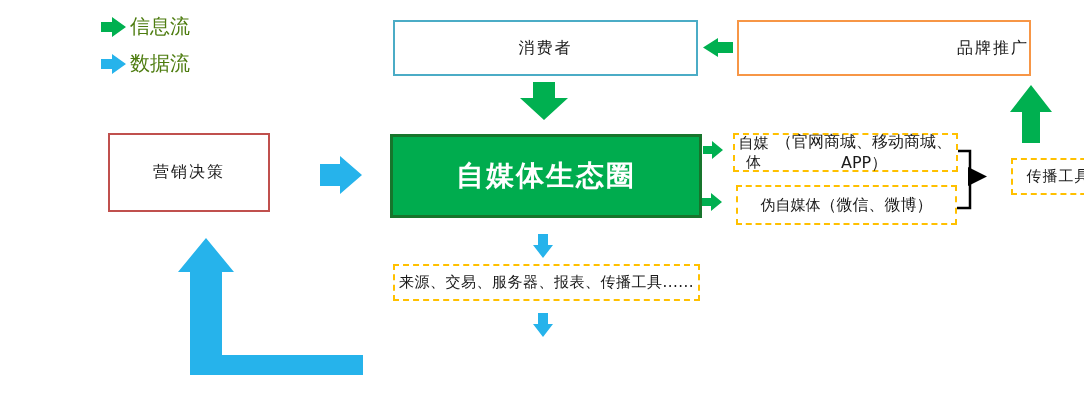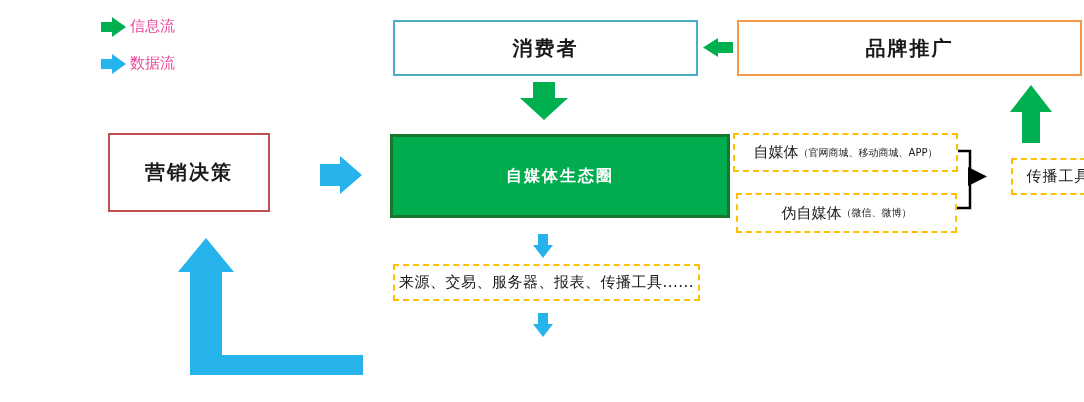--- a/index.html
+++ b/index.html
@@ -1,34 +1,34 @@
 <!DOCTYPE html>
 <html><head>
 <meta charset="utf-8">
 <style>
   html,body{margin:0;padding:0;background:#ffffff;}
   body{font-family:"DejaVu Sans","Liberation Sans",sans-serif;}
   #canvas{position:relative;width:1084px;height:402px;background:#ffffff;overflow:hidden;}
   #arrow-layer{position:absolute;left:0;top:0;width:1084px;height:402px;z-index:1;}
   .box{position:absolute;box-sizing:border-box;display:flex;align-items:center;justify-content:center;
        background:#ffffff;color:#1a1a1a;z-index:2;text-align:center;}
-  .solid-big{font-size:20px;letter-spacing:2px;font-weight:700;}
+  .solid-big{font-size:16px;letter-spacing:2px;font-weight:400;}
   .consumer{left:393px;top:20px;width:305px;height:56px;border:2px solid #4BACC6;}
-  .brand{left:737px;top:20px;width:345px;height:56px;border:2px solid #F79646;}
+  .brand{left:737px;top:20px;width:294px;height:56px;border:2px solid #F79646;justify-content:flex-end;}
   .decision{left:108px;top:133px;width:162px;height:79px;border:2px solid #C0504D;}
-  .ecosystem{left:390px;top:134px;width:340px;height:84px;background:#00AC4E;border:3px solid #17752C;
-             color:#ffffff;font-weight:bold;font-size:16px;letter-spacing:2px;}
+  .ecosystem{left:390px;top:134px;width:312px;height:84px;background:#00AC4E;border:3px solid #17752C;
+             color:#ffffff;font-weight:bold;font-size:28px;letter-spacing:2px;}
   .dashed{border:2px dashed #FFC000;font-size:15px;}
   .selfmedia{left:733px;top:133px;width:225px;height:39px;}
-  .pseudo{left:736px;top:193px;width:221px;height:40px;font-family:Liberation Mono, monospace;}
+  .pseudo{left:736px;top:185px;width:221px;height:40px;font-family:Liberation Mono, monospace;}
   .tools{left:987px;top:158px;width:95px;height:37px;letter-spacing:1px;margin-left:24px;}
   .sources{left:393px;top:264px;width:307px;height:37px;letter-spacing:0.5px;}
   .bigdata{left:392px;top:342px;width:310px;height:52px;border:2px solid #4F81BD;}
-  .sub-label{font-size:10px;}
-  .legend-label{position:absolute;z-index:2;font-size:15px;color:#ec4899;line-height:20px;}
+  .sub-label{font-size:16px;}
+  .legend-label{position:absolute;z-index:2;font-size:20px;color:#4d7c0f;line-height:20px;}
   .legend-info{left:130px;top:16px;}
   .legend-data{left:130px;top:53px;text-align:center;}
 </style>
 </head>
 <body>
 
 <div id="canvas">
 
   <svg id="arrow-layer" viewBox="0 0 1084 402" xmlns="http://www.w3.org/2000/svg">
 

